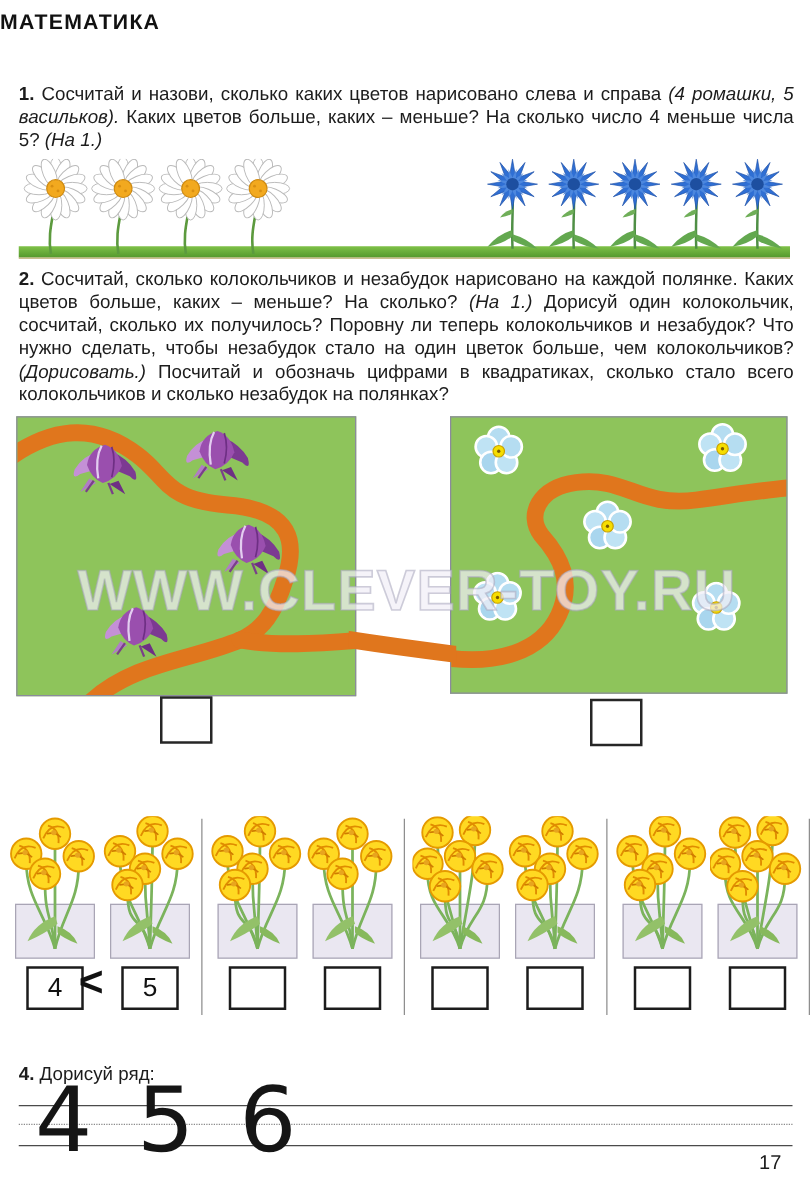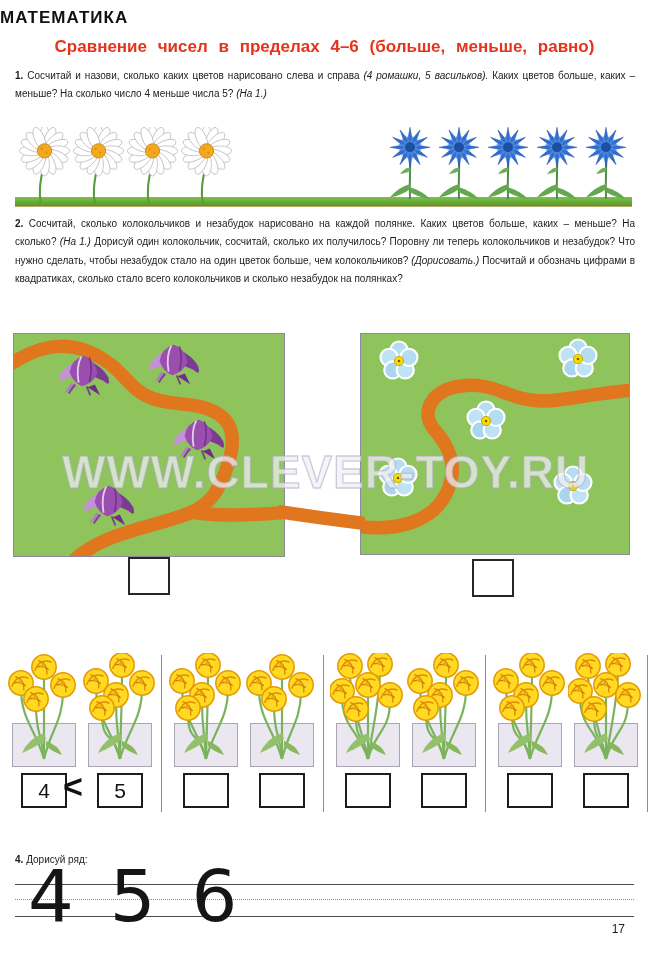--- a/index.html
+++ b/index.html
@@ -2,21 +2,21 @@
 <html><head>
 <meta charset="utf-8">
 <style>
   html,body{margin:0;padding:0;background:#ffffff;}
   .page{position:relative;width:649px;height:960px;background:#ffffff;overflow:hidden;
         font-family:"Liberation Sans",sans-serif;color:#1c1c1c;}
   .title{position:absolute;top:8px;left:0;width:541px;text-align:left;
          font-size:17px;font-weight:bold;letter-spacing:1px;color:#111;}
   .subtitle{position:absolute;top:37px;left:0;width:649px;text-align:center;
             font-size:17px;font-weight:bold;word-spacing:6px;color:#e5341a;}
-  .task{position:absolute;left:15px;width:620px;margin:0;font-size:10px;
+  .task{position:absolute;left:15px;width:620px;margin:0;font-size:15px;
         line-height:18.4px;text-align:justify;color:#1c1c1c;}
   .task .tn{font-weight:bold;}
   .task .it{font-style:italic;}
   .t1{top:67px;} .t2{top:215px;} .t3{top:611px;} .t4{top:851px;text-align:left;}
 
   
   .scene1{position:absolute;top:120px;left:0;width:649px;height:95px;}
   .strip{position:absolute;top:77px;left:15px;width:617px;height:9px;
          background:linear-gradient(#7fc148,#54992c);border-bottom:1px solid #b8a96a;}
   .flower-abs{position:absolute;}
@@ -52,21 +52,21 @@
        text-align:center;}
 
   
   .writing{position:absolute;left:15px;top:878px;width:619px;height:46px;}
   .wline{position:absolute;left:0;width:619px;}
   .wl-top{top:6px;border-top:1.6px solid #4a4a4a;}
   .wl-mid{top:21px;border-top:1.6px dotted #8a8a8a;}
   .wl-bot{top:38px;border-top:1.6px solid #4a4a4a;}
   .digits{position:absolute;left:28px;top:860px;font-family:"DejaVu Sans",sans-serif;
           font-size:72px;line-height:1;color:#151515;letter-spacing:1px;word-spacing:11px;}
-  .pagenum{position:absolute;right:24px;top:922px;font-size:12px;color:#1c1c1c;}
+  .pagenum{position:absolute;right:24px;top:922px;font-size:16px;color:#1c1c1c;}
 </style>
 </head>
 <body>
 
 <svg width="0" height="0" style="position:absolute" aria-hidden="true">
   <defs>
     <symbol id="sym-daisy" viewBox="0 0 60 84">
       <path d="M30,33 C28,50 23,62 26,80" stroke="#5c9a3e" stroke-width="2.2" fill="none"></path>
       <g id="daisy-petals">
           <ellipse cx="30" cy="11" rx="5.2" ry="12.5" fill="#ffffff" stroke="#b9b9b9" stroke-width="0.8" transform="rotate(0 30 25)"></ellipse>
@@ -149,21 +149,20 @@
       <path d="M10,9 Q20,12 19,24" stroke="#e08c00" stroke-width="1.6" fill="none"></path>
       <path d="M9,16 Q16,14 21,19" stroke="#cf7c00" stroke-width="1.4" fill="none"></path>
       <circle cx="15" cy="15" r="2.3" fill="#e8a51e"></circle>
     </symbol>
   </defs>
 </svg>
 
 <div class="page">
 
   <div class="title">МАТЕМАТИКА</div>
-  <div class="subtitle">Сравнение чисел в пределах 4–6 (больше, меньше, равно)</div>
 
   <p class="task t1"><span class="tn">1.</span> <span><span>Сосчитай и назови, сколько каких цветов нарисовано слева и справа </span><span class="it">(4 ромашки, 5 васильков).</span><span> Каких цветов больше, каких – меньше? На сколько число 4 меньше числа 5? </span><span class="it">(На 1.)</span></span></p>
 
   <div class="scene1">
     <div class="strip"></div>
     <div id="daisy-row">
         <svg width="57" height="80" class="flower-abs pf" style="left: 16px; top: 7px;">
           <use href="#sym-daisy" width="57" height="80"></use>
         </svg>
         <svg width="57" height="80" class="flower-abs pf" style="left: 70px; top: 7px;">

